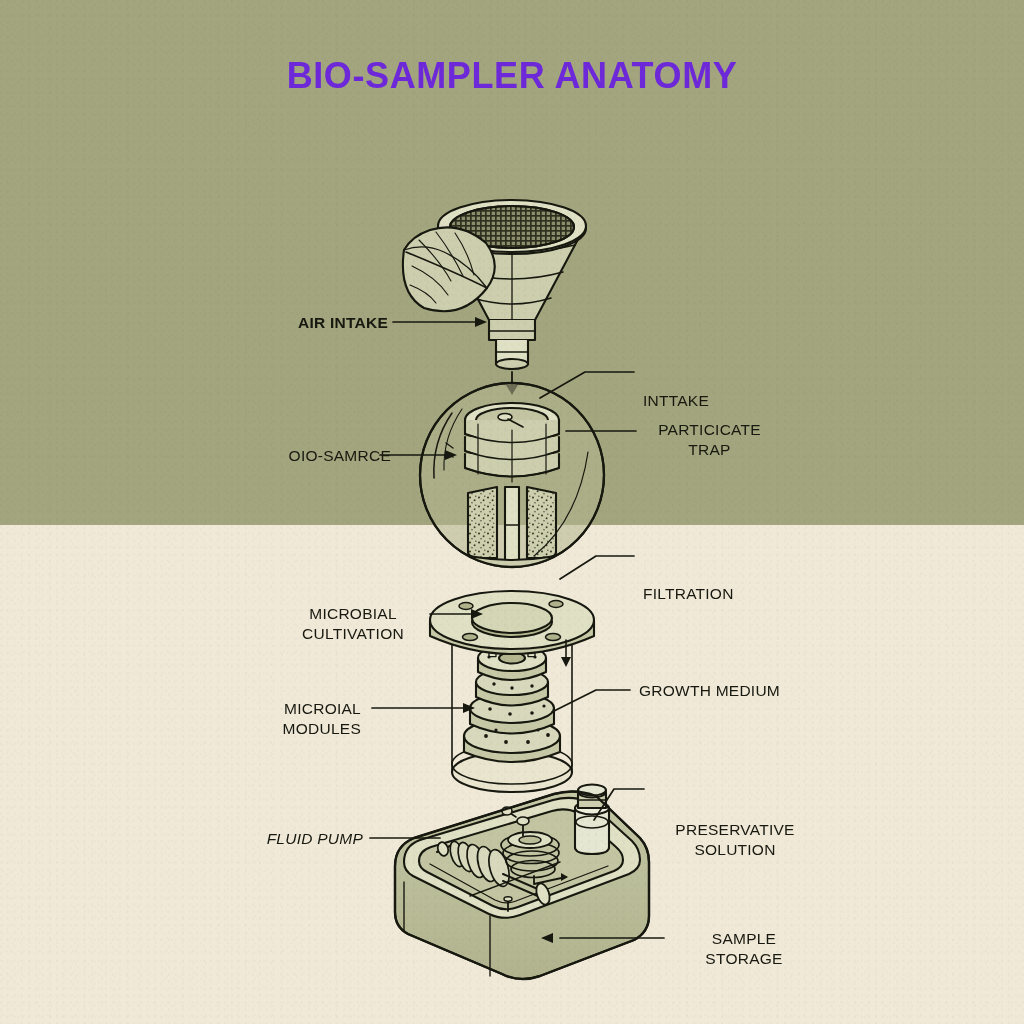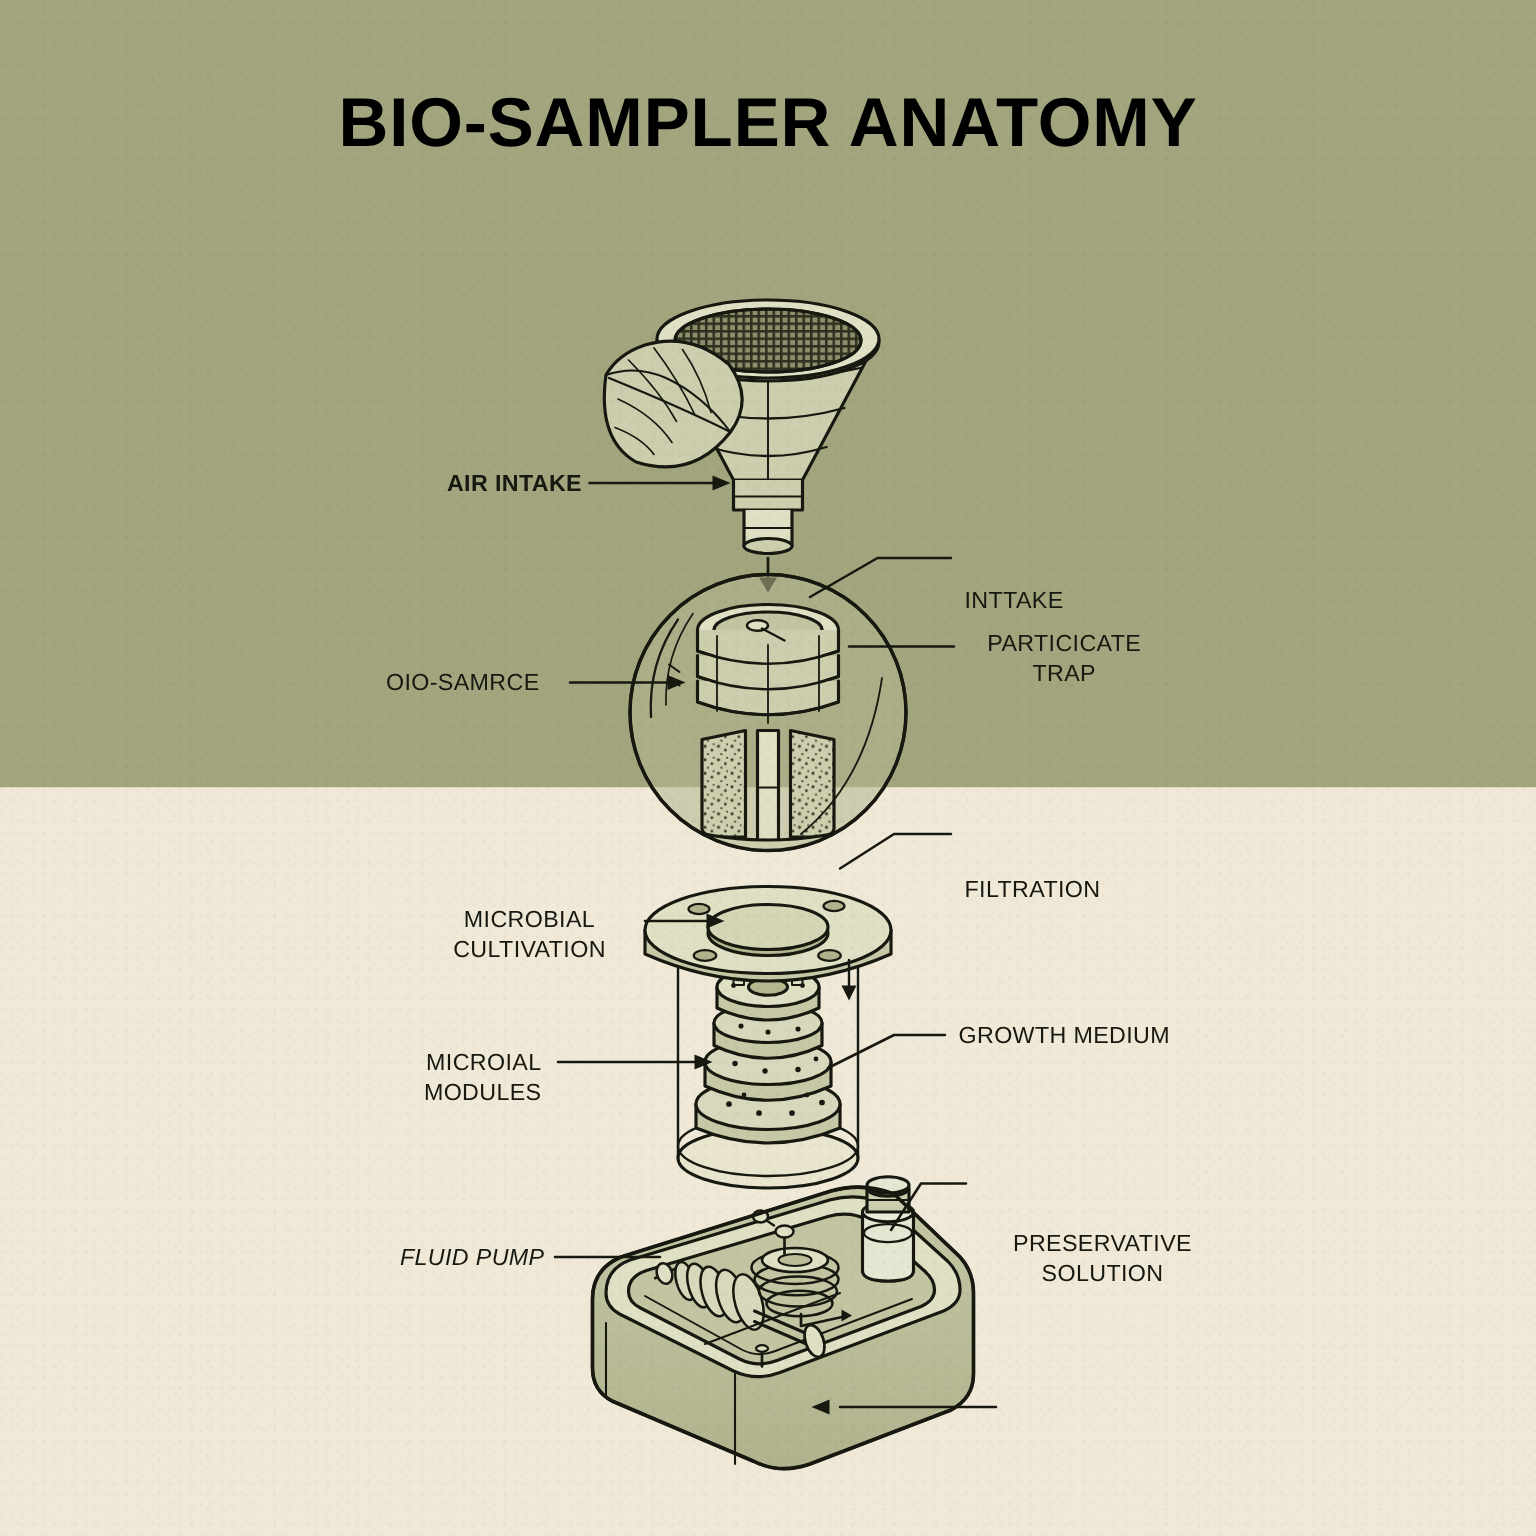--- a/index.html
+++ b/index.html
@@ -22,21 +22,21 @@
     background-image:
       radial-gradient(circle at 12% 22%, rgba(0,0,0,.10) 0 1px, transparent 1.4px),
       radial-gradient(circle at 63% 47%, rgba(0,0,0,.09) 0 1px, transparent 1.4px),
       radial-gradient(circle at 35% 78%, rgba(0,0,0,.08) 0 1px, transparent 1.4px),
       radial-gradient(circle at 84% 12%, rgba(0,0,0,.08) 0 1px, transparent 1.4px);
     background-size:7px 7px, 11px 11px, 9px 9px, 13px 13px;
   }
 
   #titleblock{position:absolute;left:0;top:56px;width:1024px;text-align:center;}
   #titleblock .t1{
-    font-size:46px;font-weight:bold;letter-spacing:.6px;color:#000000;
+    font-size:36px;font-weight:bold;letter-spacing:.6px;color:#6d28d9;
     line-height:1.1;
   }
   #titleblock .t2{
     margin-top:11px;font-size:19px;letter-spacing:.4px;color:#2a2b1d;
   }
 
   svg.art{position:absolute;left:0;top:0;width:1024px;height:1024px;}
 
   .lbl{position:absolute;color:#17180f;font-size:15.5px;line-height:1.28;
        letter-spacing:.25px;white-space:pre-line;}
@@ -339,21 +339,21 @@
         <path d="M370 838 L440 838"></path>
 
         <path d="M664 938 L560 938"></path>
         <path d="M553 933 L541 938 L553 943" fill="#17180f" stroke="none"></path>
       </g>
     </g>
   </svg>
 
   <div class="lbl l" style="left:238px;top:313px;width:150px;font-weight:bold;">AIR INTAKE</div>
 
-  <div class="lbl l" style="left:236px;top:446px;width:145px;text-align:center;">OIO-SAMRCE</div>
+  <div class="lbl l" style="left:246px;top:446px;width:145px;">OIO-SAMRCE</div>
 
   <div class="lbl r" style="left:643px;top:364px;width:170px;margin-top:27px;">INTTAKE</div>
 
   <div class="lbl c" style="left:622px;top:420px;width:175px;">PARTICICATE
 TRAP</div>
 
   <div class="lbl r" style="left:643px;top:548px;width:175px;margin-top:36px;">FILTRATION</div>
 
   <div class="lbl c" style="left:282px;top:604px;width:142px;">MICROBIAL
 CULTIVATION</div>
@@ -361,15 +361,17 @@
   <div class="lbl l" style="left:215px;top:699px;width:146px;">MICROIAL
 MODULES</div>
 
   <div class="lbl r" style="left:639px;top:681px;width:200px;">GROWTH MEDIUM</div>
 
   <div class="lbl c" style="left:650px;top:780px;width:170px;margin-top:40px;">PRESERVATIVE
 SOLUTION</div>
 
   <div class="lbl l" style="left:215px;top:829px;width:148px;font-style:italic;">FLUID PUMP</div>
 
+  <div class="lbl c" style="left:669px;top:929px;width:150px;">SAMPLE
+STORAGE</div>
 
   <div class="grain"></div>
 </div>
 
 </body></html>

